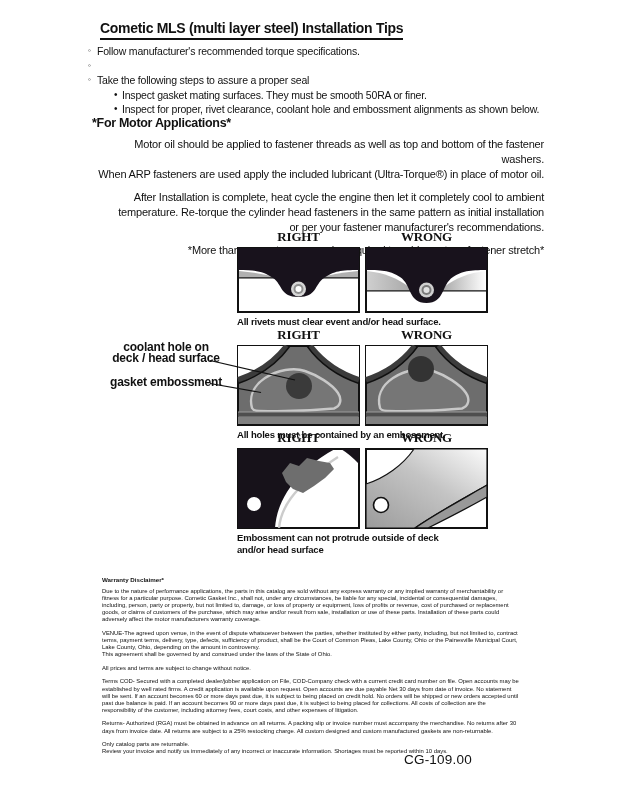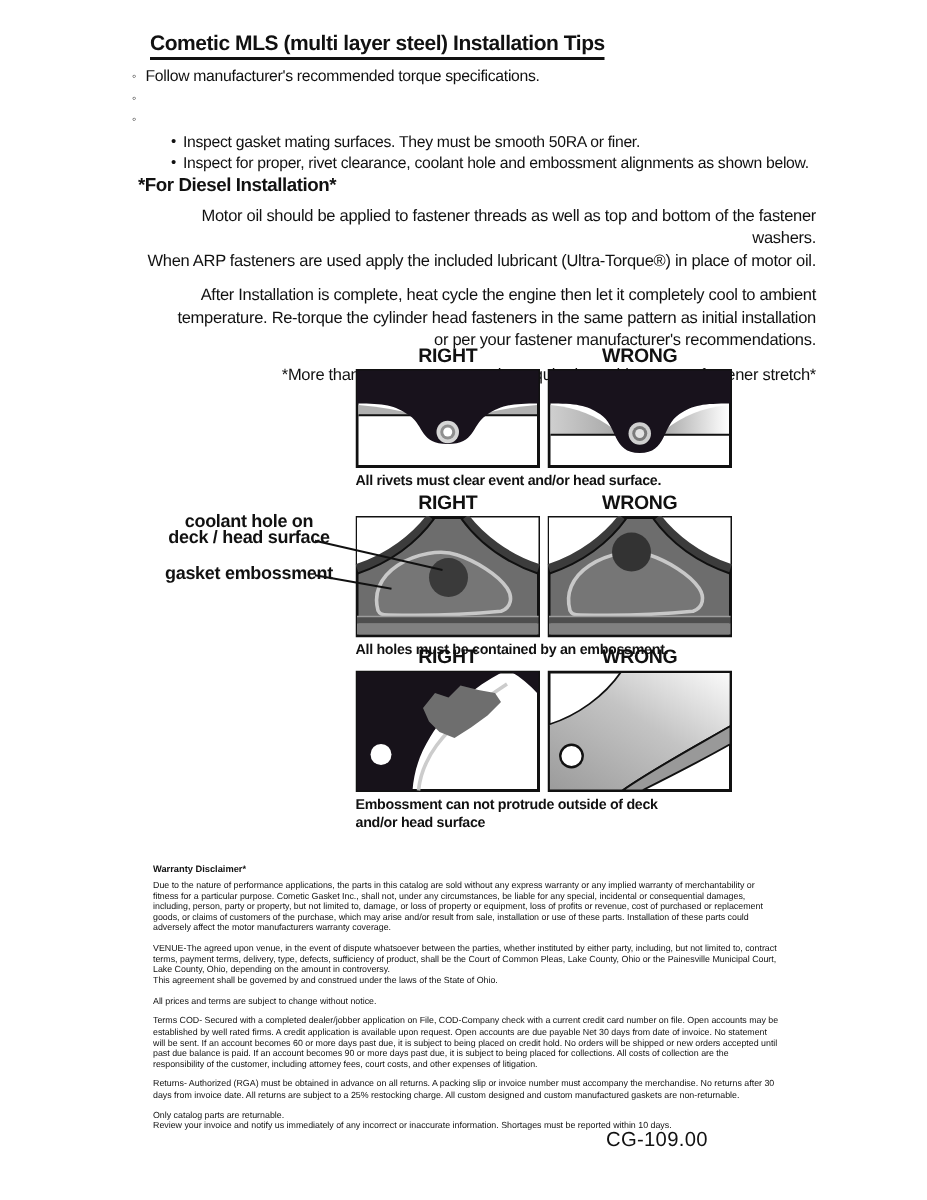--- a/index.html
+++ b/index.html
@@ -18,21 +18,21 @@
   .b.sub{margin-left:26px;}
   .b.sub .g{flex:0 0 8px;width:8px;}
   .g1{font-size:8px;line-height:14.5px;}
   .g2{font-size:10px;line-height:14.5px;}
   .diesel{left:92px;top:116px;width:452px;}
   .h2{font-size:12.5px;font-weight:bold;letter-spacing:-0.3px;margin:0 0 7px 0;}
   .body{font-size:11px;letter-spacing:-0.2px;line-height:15px;margin:0 0 8px 0;text-align:right;}
   .pre{white-space:pre-line;}
   .drow{left:237px;width:251px;}
   .dlabels{display:flex;gap:5px;margin-bottom:2px;}
-  .dlabels span{flex:0 0 123px;text-align:center;font-size:13px;font-weight:600;letter-spacing:-0.2px;}
+  .dlabels span{flex:0 0 123px;text-align:center;font-size:13px;font-weight:600;letter-spacing:-0.2px;font-family:Liberation Serif, serif;}
   .dboxes{display:flex;gap:5px;}
   .dboxes svg{display:block;}
   .dcaption{font-size:9.5px;font-weight:bold;letter-spacing:-0.2px;line-height:11.5px;margin-top:3px;white-space:pre-line;}
   .sidelabel{position:absolute;text-align:center;font-size:12px;font-weight:600;letter-spacing:-0.2px;line-height:11px;white-space:pre-line;}
   .finehead{left:102px;top:576px;font-size:6.2px;font-weight:bold;}
   .fine{left:102px;top:588px;width:418px;font-size:5.9px;line-height:7.1px;}
   .fine p{margin:0 0 6.5px 0;white-space:pre-line;}
   .pagenum{left:404px;top:752px;font-size:13.5px;letter-spacing:0.2px;}
   .overlay{left:0;top:0;pointer-events:none;}
 </style>
@@ -46,33 +46,34 @@
   <div class="abs bullets">
     <div class="b">
         <span class="g g1">◦</span>
         <span>Follow manufacturer's recommended torque specifications.</span>
       </div>
     <div class="b">
         <span class="g g1">◦</span>
       </div>
     <div class="b">
         <span class="g g1">◦</span>
+        <span>Take the following steps to assure a proper seal</span>
       </div>
     <div class="b sub">
         <span class="g g2">•</span>
         <span>Inspect gasket mating surfaces.  They must be smooth 50RA or finer.</span>
       </div>
     <div class="b sub">
         <span class="g g2">•</span>
         <span>Inspect for proper, rivet clearance, coolant hole and embossment alignments as shown below.</span>
       </div>
   </div>
 
   <div class="abs diesel">
-    <div class="h2">*For Diesel Installation*</div>
+    <div class="h2">*For Motor Applications*</div>
     <p class="body pre">Motor oil should be applied to fastener threads as well as top and bottom of the fastener washers.
 When ARP fasteners are used apply the included lubricant (Ultra-Torque®) in place of motor oil.</p>
     <p class="body pre">After Installation is complete, heat cycle the engine then let it completely cool to ambient
 temperature. Re-torque the cylinder head fasteners in the same pattern as initial installation
 or per your fastener manufacturer's recommendations.</p>
     <p class="body">*More than one re-torque may be required to achieve steps fastener stretch*</p>
   </div>
 
   <div class="abs drow" style="top:229px">
     <div class="dlabels">

